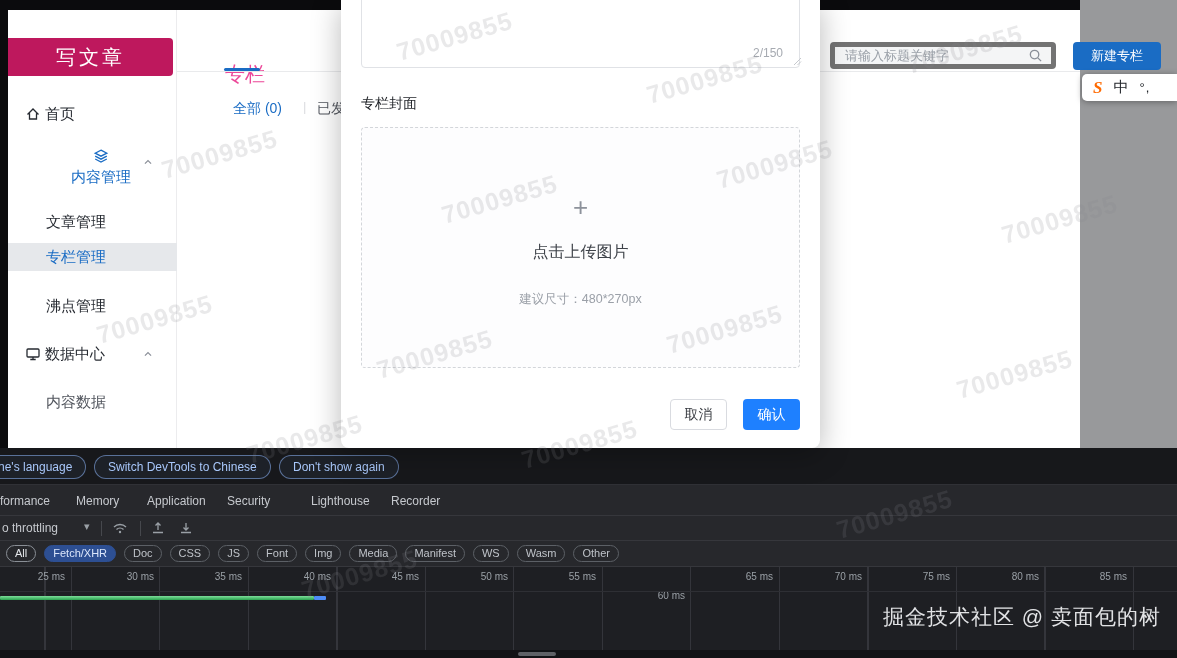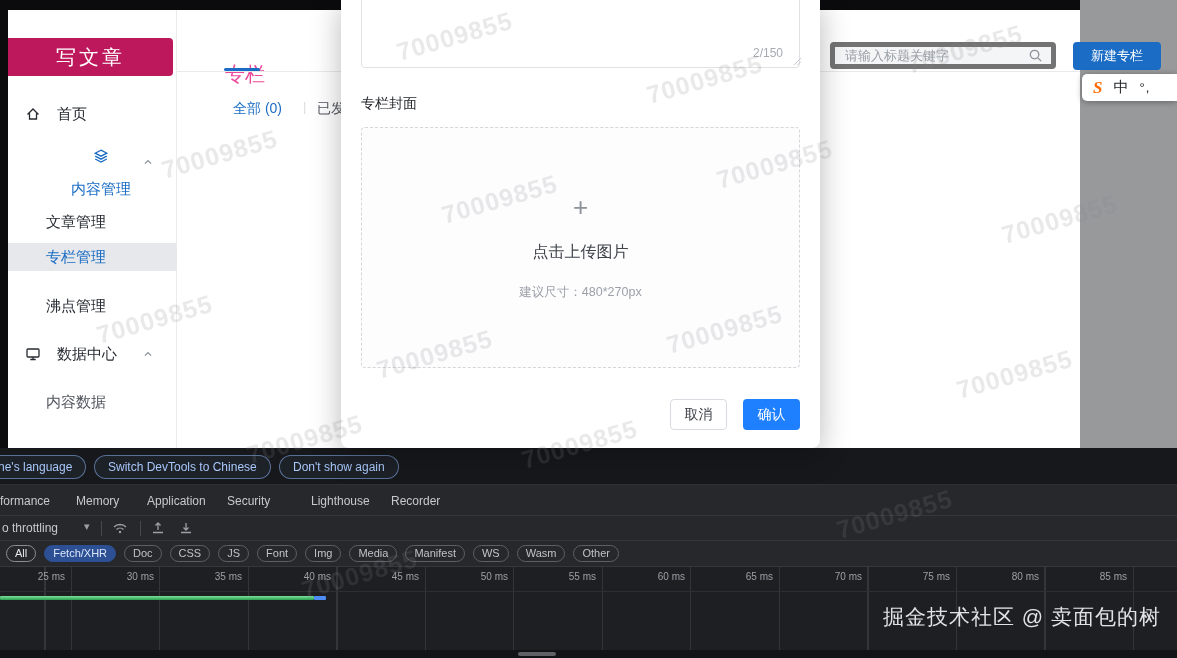--- a/index.html
+++ b/index.html
@@ -3,21 +3,21 @@
 <meta charset="utf-8">
 <style>
   *{margin:0;padding:0;box-sizing:border-box;}
   html,body{background:#fff;}
   body{font-family:"Liberation Sans","DejaVu Sans",sans-serif;}
   #stage{position:relative;width:1177px;height:658px;overflow:hidden;background:#fff;}
   .abs{position:absolute;}
 
   
   .write-btn{background:#be185d;color:#fff;font-size:20px;display:flex;align-items:center;justify-content:center;border-radius:0 4px 4px 0;letter-spacing:3px;cursor:pointer;}
-  .side-item{position:absolute;left:8px;width:169px;height:28px;display:flex;align-items:center;padding-left:17px;gap:16px;font-size:15px;color:#262a31;cursor:pointer;}
+  .side-item{position:absolute;left:8px;width:169px;height:28px;display:flex;align-items:center;padding-left:17px;gap:4px;font-size:15px;color:#262a31;cursor:pointer;}
   .side-item.sub{padding-left:38px;}
   .side-item.blue{color:#1a6cc4;flex-direction:column;}
   .side-item.selected{background:#e6e8eb;color:#1a6cc4;}
   .side-item.dim{color:#51555d;}
   .sicon{display:inline-flex;width:16px;height:16px;}
   .chev{position:absolute;right:22px;top:7px;display:inline-flex;}
 
   
   .search-box{border:5px solid #737373;border-radius:4px;background:#f4f5f6;display:flex;align-items:center;}
   .search-input{flex:1;border:none;outline:none;background:transparent;font-size:13px;color:#333;padding:0 4px 0 10px;min-width:0;}
@@ -27,21 +27,21 @@
 
   
   .modal{background:#fff;border-radius:0 0 8px 8px;box-shadow:0 6px 30px rgba(0,0,0,.28);z-index:50;}
   .modal-textarea{position:absolute;left:20px;top:-32px;width:439px;height:100px;border:1px solid #e0e2e6;border-radius:4px;resize:none;outline:none;background:#fff;font-family:inherit;}
   .char-count{position:absolute;right:37px;top:46px;font-size:12px;color:#a6aab1;}
   .grip{position:absolute;left:452px;top:57px;display:inline-flex;}
   .cover-label{position:absolute;left:20px;top:95px;font-size:14px;color:#23262b;}
   .upload-box{position:absolute;left:20px;top:127px;width:439px;height:241px;border:1px dashed #d3d6da;border-radius:4px;background:#fdfdfe;text-align:center;cursor:pointer;}
   .plus{margin-top:66px;font-size:26px;font-weight:300;color:#8d929b;line-height:1;}
   .up-text{margin-top:22px;font-size:16px;color:#3f434a;}
-  .up-hint{margin-top:21px;font-size:12.5px;color:#9ba0a8;text-align:center;}
+  .up-hint{margin-top:28px;font-size:12.5px;color:#9ba0a8;text-align:center;}
   .btn-cancel{position:absolute;left:329px;top:399px;width:57px;height:31px;border:1px solid #d9dbe0;border-radius:4px;color:#383b41;font-size:14px;display:flex;align-items:center;justify-content:center;cursor:pointer;background:#fff;}
   .btn-confirm{position:absolute;left:402px;top:399px;width:57px;height:31px;background:#1e80ff;border-radius:4px;color:#fff;font-size:14px;display:flex;align-items:center;justify-content:center;cursor:pointer;}
 
   
   .ime{background:#fff;border-radius:5px 0 0 5px;box-shadow:0 1px 6px rgba(0,0,0,.35);display:flex;align-items:center;gap:11px;padding:0 8px 0 11px;z-index:99;}
   .ime-logo{color:#ff6a00;font-weight:bold;font-style:italic;font-size:17px;font-family:"Liberation Serif",serif;}
   .ime-lang{font-size:15px;color:#23262b;}
   .ime-punct{font-size:13px;color:#23262b;letter-spacing:1px;}
 
   
@@ -234,21 +234,21 @@
     </div>
 
     <div class="dt-timeline">
       <div class="rlabel" style="left:7px;">25 ms</div>
       <div class="rlabel" style="left:96px;">30 ms</div>
       <div class="rlabel" style="left:184px;">35 ms</div>
       <div class="rlabel" style="left:273px;">40 ms</div>
       <div class="rlabel" style="left:361px;">45 ms</div>
       <div class="rlabel" style="left:450px;">50 ms</div>
       <div class="rlabel" style="left:538px;">55 ms</div>
-      <div class="rlabel" style="left:627px;">60 ms</div>
+      <div class="rlabel" style="left:627px;margin-top:19px;">60 ms</div>
       <div class="rlabel" style="left:715px;">65 ms</div>
       <div class="rlabel" style="left:804px;">70 ms</div>
       <div class="rlabel" style="left:892px;">75 ms</div>
       <div class="rlabel" style="left:981px;">80 ms</div>
       <div class="rlabel" style="left:1069px;">85 ms</div>
       <div class="ruler-line"></div>
       <div class="act-green" style="left:0;width:314px;"></div>
       <div class="act-blue" style="left:314px;width:12px;"></div>
       <div class="brand-wm">掘金技术社区 @ 卖面包的树</div>
     </div>

